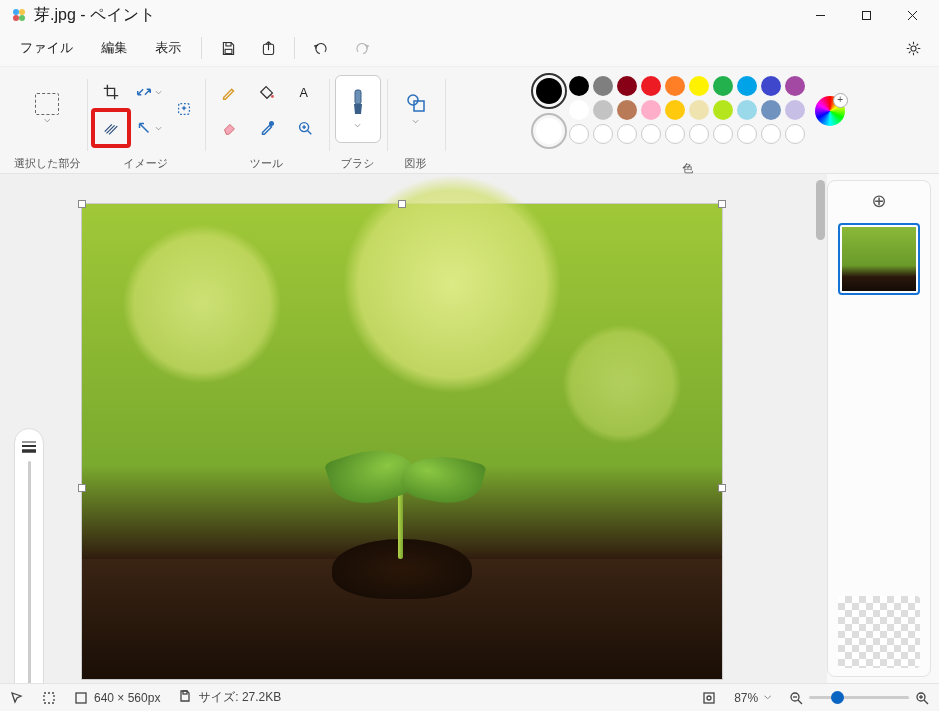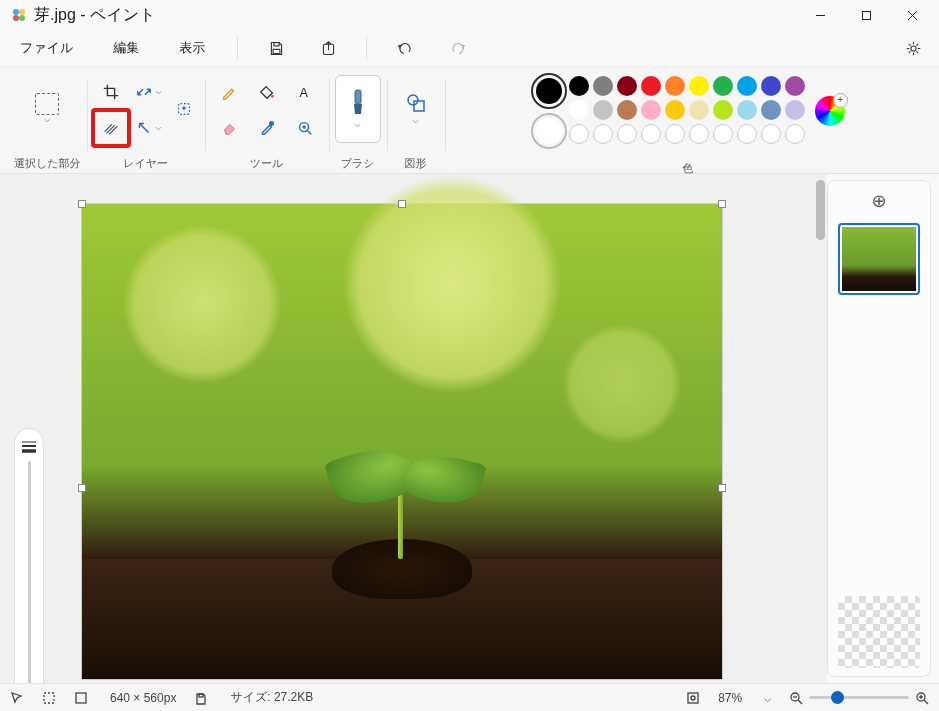--- a/index.html
+++ b/index.html
@@ -3,21 +3,21 @@
 <meta charset="utf-8">
 <style>
 *{box-sizing:border-box;margin:0;padding:0;font-family:"Yu Gothic UI","Segoe UI",Meiryo,sans-serif;}
 body{width:939px;height:711px;background:#f9f9f9;overflow:hidden;position:relative;}
 .titlebar{height:30px;display:flex;align-items:center;padding:0 4px;background:#f9f9f9;}
 .titlebar .icon-app{width:18px;height:18px;margin:0 6px;}
 .titlebar .title{font-size:16px;color:#222;}
 .winbtns{margin-left:auto;display:flex;}
 .winbtn{width:46px;height:30px;display:flex;align-items:center;justify-content:center;}
 .winbtn svg{width:11px;height:11px;}
-.menubar{height:36px;display:flex;align-items:center;padding:0 8px;gap:16px;text-align:right;}
+.menubar{height:36px;display:flex;align-items:center;padding:0 8px;gap:4px;text-align:right;}
 .menuitem{padding:6px 12px;font-size:13px;color:#222;}
 .mb-sep{width:1px;height:22px;background:#ddd;margin:0 4px;}
 .mb-btn{width:36px;height:32px;display:flex;align-items:center;justify-content:center;border-radius:4px;}
 .mb-btn.disabled{opacity:0.35;}
 .mb-btn svg{width:17px;height:17px;stroke:#333;fill:none;stroke-width:1.3;}
 .settings{margin-left:auto;}
 .ribbon{height:108px;background:#f6f6f6;border-top:1px solid #eee;border-bottom:1px solid #e4e4e4;display:flex;padding:6px 8px 2px 8px;}
 .rgroup{display:flex;flex-direction:column;align-items:center;padding:0 6px;position:relative;}
 .rgroup+.rgroup::before{content:"";position:absolute;left:0;top:6px;bottom:20px;width:1px;background:#e2e2e2;}
 .rgroup .body{flex:1;display:flex;align-items:center;gap:2px;}
@@ -56,21 +56,21 @@
 .handle{position:absolute;width:8px;height:8px;background:#fff;border:1px solid #888;}
 .vscroll{position:absolute;top:174px;right:112px;bottom:28px;width:13px;background:#f0f0f0;}
 .vscroll .th{position:absolute;top:6px;left:2px;right:2px;height:60px;background:#bbb;border-radius:5px;}
 .layerspanel{position:absolute;top:180px;right:8px;width:104px;bottom:34px;background:#fcfcfc;border:1px solid #e3e3e3;border-radius:8px;padding:8px;display:flex;flex-direction:column;align-items:center;gap:10px;}
 .add-layer{width:24px;height:24px;display:flex;align-items:center;justify-content:center;font-size:18px;color:#555;border-radius:4px;}
 .layer-thumb{width:82px;height:72px;border:2px solid #1473d4;border-radius:4px;padding:2px;background:#fff;}
 .layer-thumb .thimg{width:100%;height:100%;background:linear-gradient(180deg,#8ab838 0%,#6a9a2a 60%,#2a170c 78%,#140b05 100%);position:relative;}
 .bg-thumb{margin-top:auto;width:82px;height:72px;border-radius:4px;background-image:linear-gradient(45deg,#ddd 25%,transparent 25%,transparent 75%,#ddd 75%),linear-gradient(45deg,#ddd 25%,#fff 25%,#fff 75%,#ddd 75%);background-size:14px 14px;background-position:0 0,7px 7px;}
 .statusbar{position:absolute;bottom:0;left:0;right:0;height:28px;background:#f6f6f6;border-top:1px solid #e4e4e4;display:flex;align-items:center;font-size:12px;color:#444;padding:0 10px;gap:18px;}
 .statusbar .sp{flex:1;}
-.sb-item{display:flex;align-items:flex-end;gap:22px;}
+.sb-item{display:flex;align-items:flex-start;gap:6px;}
 .sb-item svg{width:14px;height:14px;stroke:#444;fill:none;stroke-width:1.3;}
 .zoom{display:flex;align-items:center;gap:6px;}
 .zoom .ztrack{width:100px;height:3px;background:#ccc;position:relative;border-radius:2px;}
 .zoom .zthumb{position:absolute;top:-5px;left:22px;width:13px;height:13px;border-radius:50%;background:#0a65c2;}
 .flip-combo{display:flex;align-items:center;gap:2px;}
 .layers-ico svg{stroke:#2a6fbd;}
 </style>
 </head>
 <body>
 
@@ -182,21 +182,21 @@
             <span class="drop">⌵</span>
           </div>
       </div>
       <div class="rbtn" style="width:30px">
           <svg viewBox="0 0 20 20" fill="none" stroke="#2a6fbd" stroke-width="1.4">
             <rect x="4" y="4" width="12" height="12" rx="2" stroke-dasharray="2 2"></rect>
             <path d="M10 6l1 2 2 1-2 1-1 2-1-2-2-1 2-1z" fill="#2a6fbd" stroke="none"></path>
           </svg>
         </div>
     </div>
-    <div class="label">レイヤー</div>
+    <div class="label">イメージ</div>
   </div>
 
   <div class="rgroup">
     <div class="body">
       <div class="grid3x2">
         <div class="rbtn">
             <svg viewBox="0 0 20 20" fill="none" stroke="#d99a2b" stroke-width="1.6">
               <path d="M4 16l9-9 2 2-9 9H4v-2z"></path>
             </svg>
           </div>

